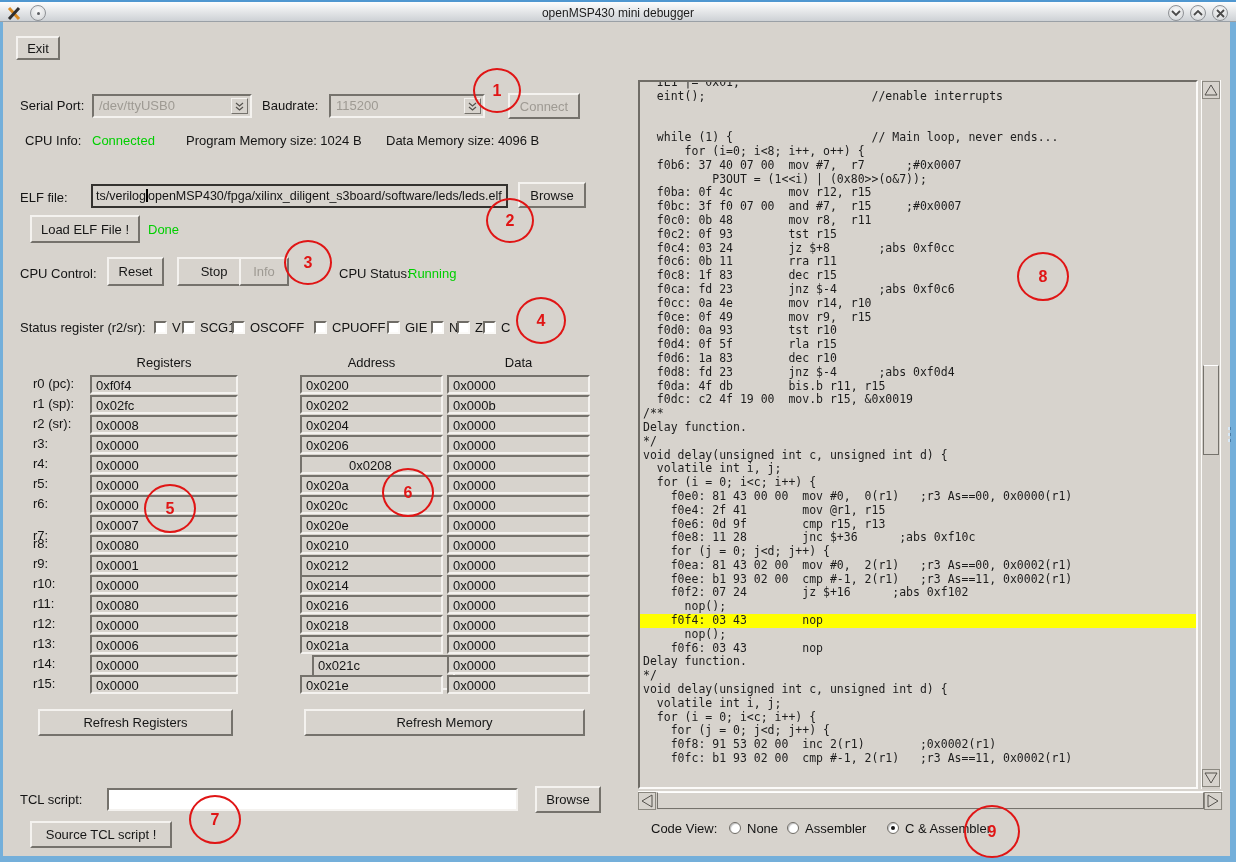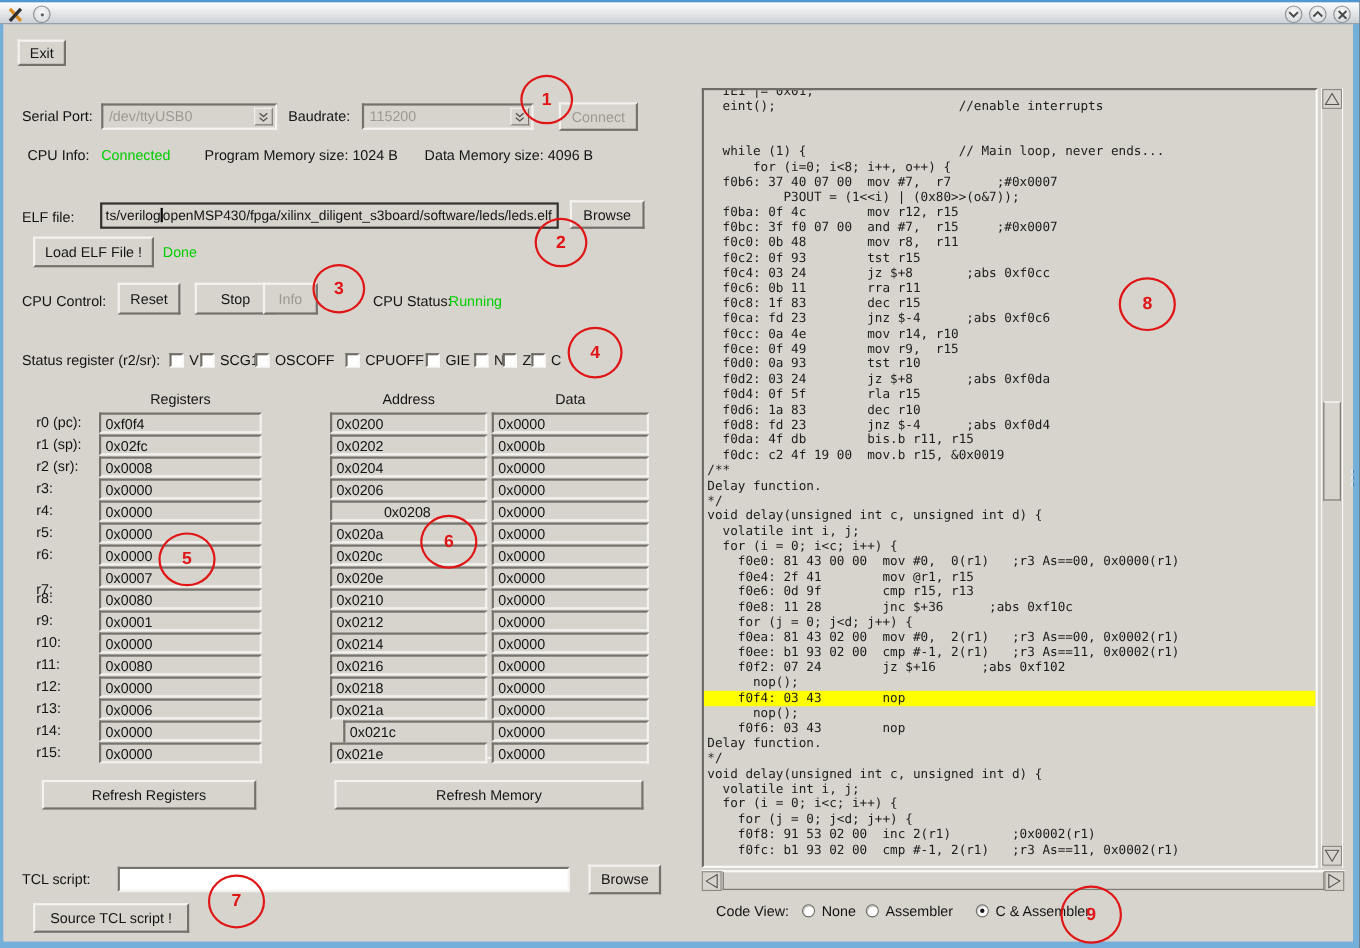--- a/index.html
+++ b/index.html
@@ -78,20 +78,21 @@
   <div class="titlebar">
     <span class="tb-icon">
       <svg width="16" height="16" viewBox="0 0 16 16">
         <line x1="3" y1="3" x2="13" y2="14" stroke="#d98a22" stroke-width="3"></line>
         <line x1="13" y1="3" x2="3" y2="14" stroke="#2f2f2f" stroke-width="3"></line>
       </svg>
     </span>
     <span class="tb-circle tb-shade">
         <span class="tb-dot"></span>
       </span>
+    <span class="tb-title">openMSP430 mini debugger</span>
     <span class="tb-circle tb-min">
       <svg width="10" height="8" viewBox="0 0 10 8">
           <path d="M1 2 L5 6 L9 2" fill="none" stroke="#4a4a4a" stroke-width="1.8"></path>
         </svg>
     </span>
     <span class="tb-circle tb-max">
       <svg width="10" height="8" viewBox="0 0 10 8">
           <path d="M1 6 L5 2 L9 6" fill="none" stroke="#4a4a4a" stroke-width="1.8"></path>
         </svg>
     </span>
@@ -174,21 +175,20 @@
         <div class="codeline">  f0bc: 3f f0 07 00  and #7,  r15     ;#0x0007</div>
         <div class="codeline">  f0c0: 0b 48        mov r8,  r11</div>
         <div class="codeline">  f0c2: 0f 93        tst r15</div>
         <div class="codeline">  f0c4: 03 24        jz $+8       ;abs 0xf0cc</div>
         <div class="codeline">  f0c6: 0b 11        rra r11</div>
         <div class="codeline">  f0c8: 1f 83        dec r15</div>
         <div class="codeline">  f0ca: fd 23        jnz $-4      ;abs 0xf0c6</div>
         <div class="codeline">  f0cc: 0a 4e        mov r14, r10</div>
         <div class="codeline">  f0ce: 0f 49        mov r9,  r15</div>
         <div class="codeline">  f0d0: 0a 93        tst r10</div>
-        <div class="codeline">  f0d2: 03 24        jz $+8       ;abs 0xf0da</div>
         <div class="codeline">  f0d4: 0f 5f        rla r15</div>
         <div class="codeline">  f0d6: 1a 83        dec r10</div>
         <div class="codeline">  f0d8: fd 23        jnz $-4      ;abs 0xf0d4</div>
         <div class="codeline">  f0da: 4f db        bis.b r11, r15</div>
         <div class="codeline">  f0dc: c2 4f 19 00  mov.b r15, &amp;0x0019</div>
         <div class="codeline">/**</div>
         <div class="codeline">Delay function.</div>
         <div class="codeline">*/</div>
         <div class="codeline">void delay(unsigned int c, unsigned int d) {</div>
         <div class="codeline">  volatile int i, j;</div>

